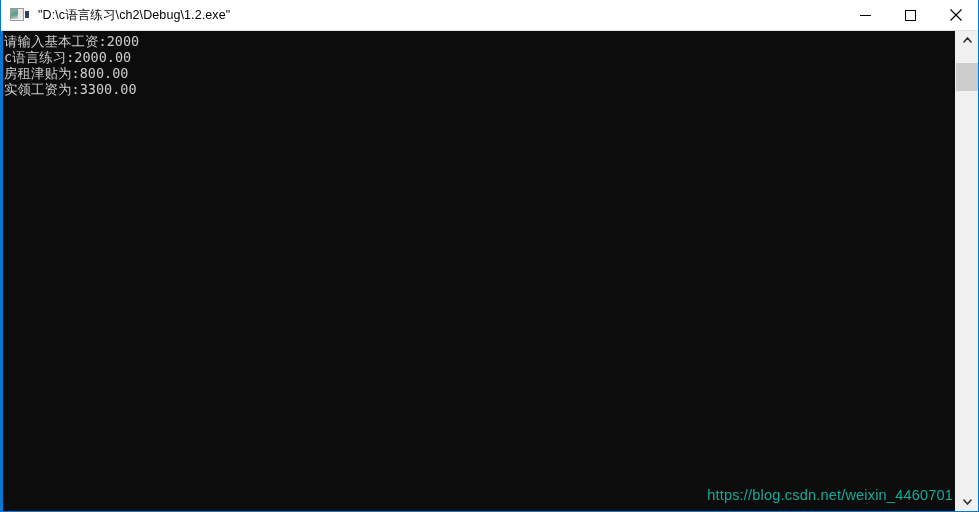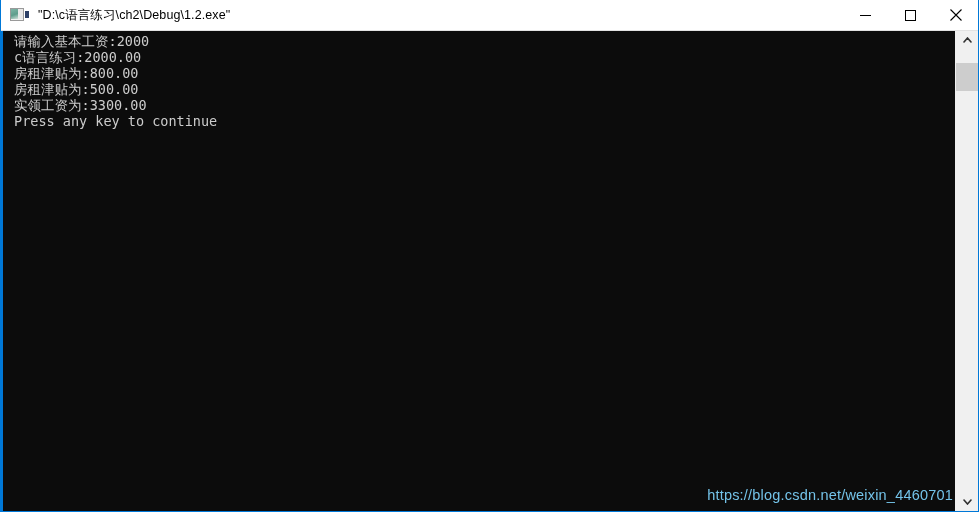--- a/index.html
+++ b/index.html
@@ -120,30 +120,30 @@
     margin: 0;
   }
   .cline {
     font-family: "DejaVu Sans Mono", "Liberation Mono", monospace;
     font-size: 13.5px;
     line-height: 16px;
     color: #cccccc;
     white-space: pre;
     letter-spacing: 0px;
     margin: 0;
-    padding-left: 11px;
+    padding-left: 1px;
   }
 
   .watermark {
     position: absolute;
     right: 2px;
     bottom: 8px;
     font-family: "Liberation Sans", sans-serif;
     font-size: 14.5px;
-    color: #7dd3fc;
+    color: #14b8a6;
     opacity: 0.92;
     white-space: nowrap;
     letter-spacing: 0.2px;
   }
 
   
   .scrollbar {
     width: 22px;
     min-width: 22px;
     background: #f0f0f0;
@@ -207,23 +207,21 @@
     </div>
   </div>
 
   <div class="console-area">
 
     <div class="console-screen">
       <div class="console-lines">
         <div class="cline">请输入基本工资:2000</div>
         <div class="cline">c语言练习:2000.00</div>
         <div class="cline">房租津贴为:800.00</div>
-        <div class="cline">房租津贴为:500.00</div>
         <div class="cline">实领工资为:3300.00</div>
-        <div class="cline">Press any key to continue</div>
       </div>
 
       <div class="watermark">https://blog.csdn.net/weixin_4460701</div>
     </div>
 
     <div class="scrollbar">
       <div class="sb-arrow">
         <svg width="9" height="6" viewBox="0 0 9 6">
           <path d="M1 5 L4.5 1 L8 5" stroke="#303030" stroke-width="1.6" fill="none" stroke-linecap="round"></path>
         </svg>

